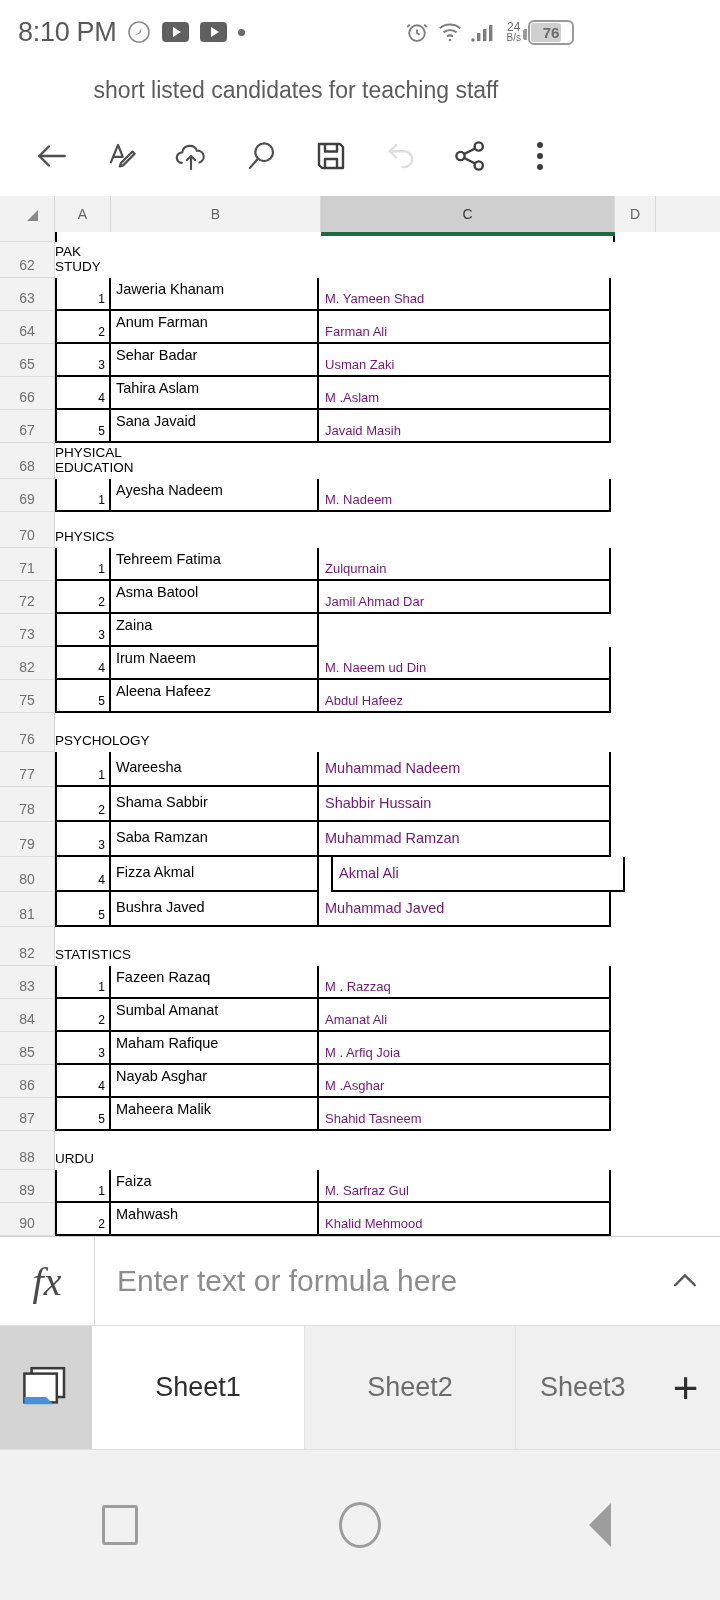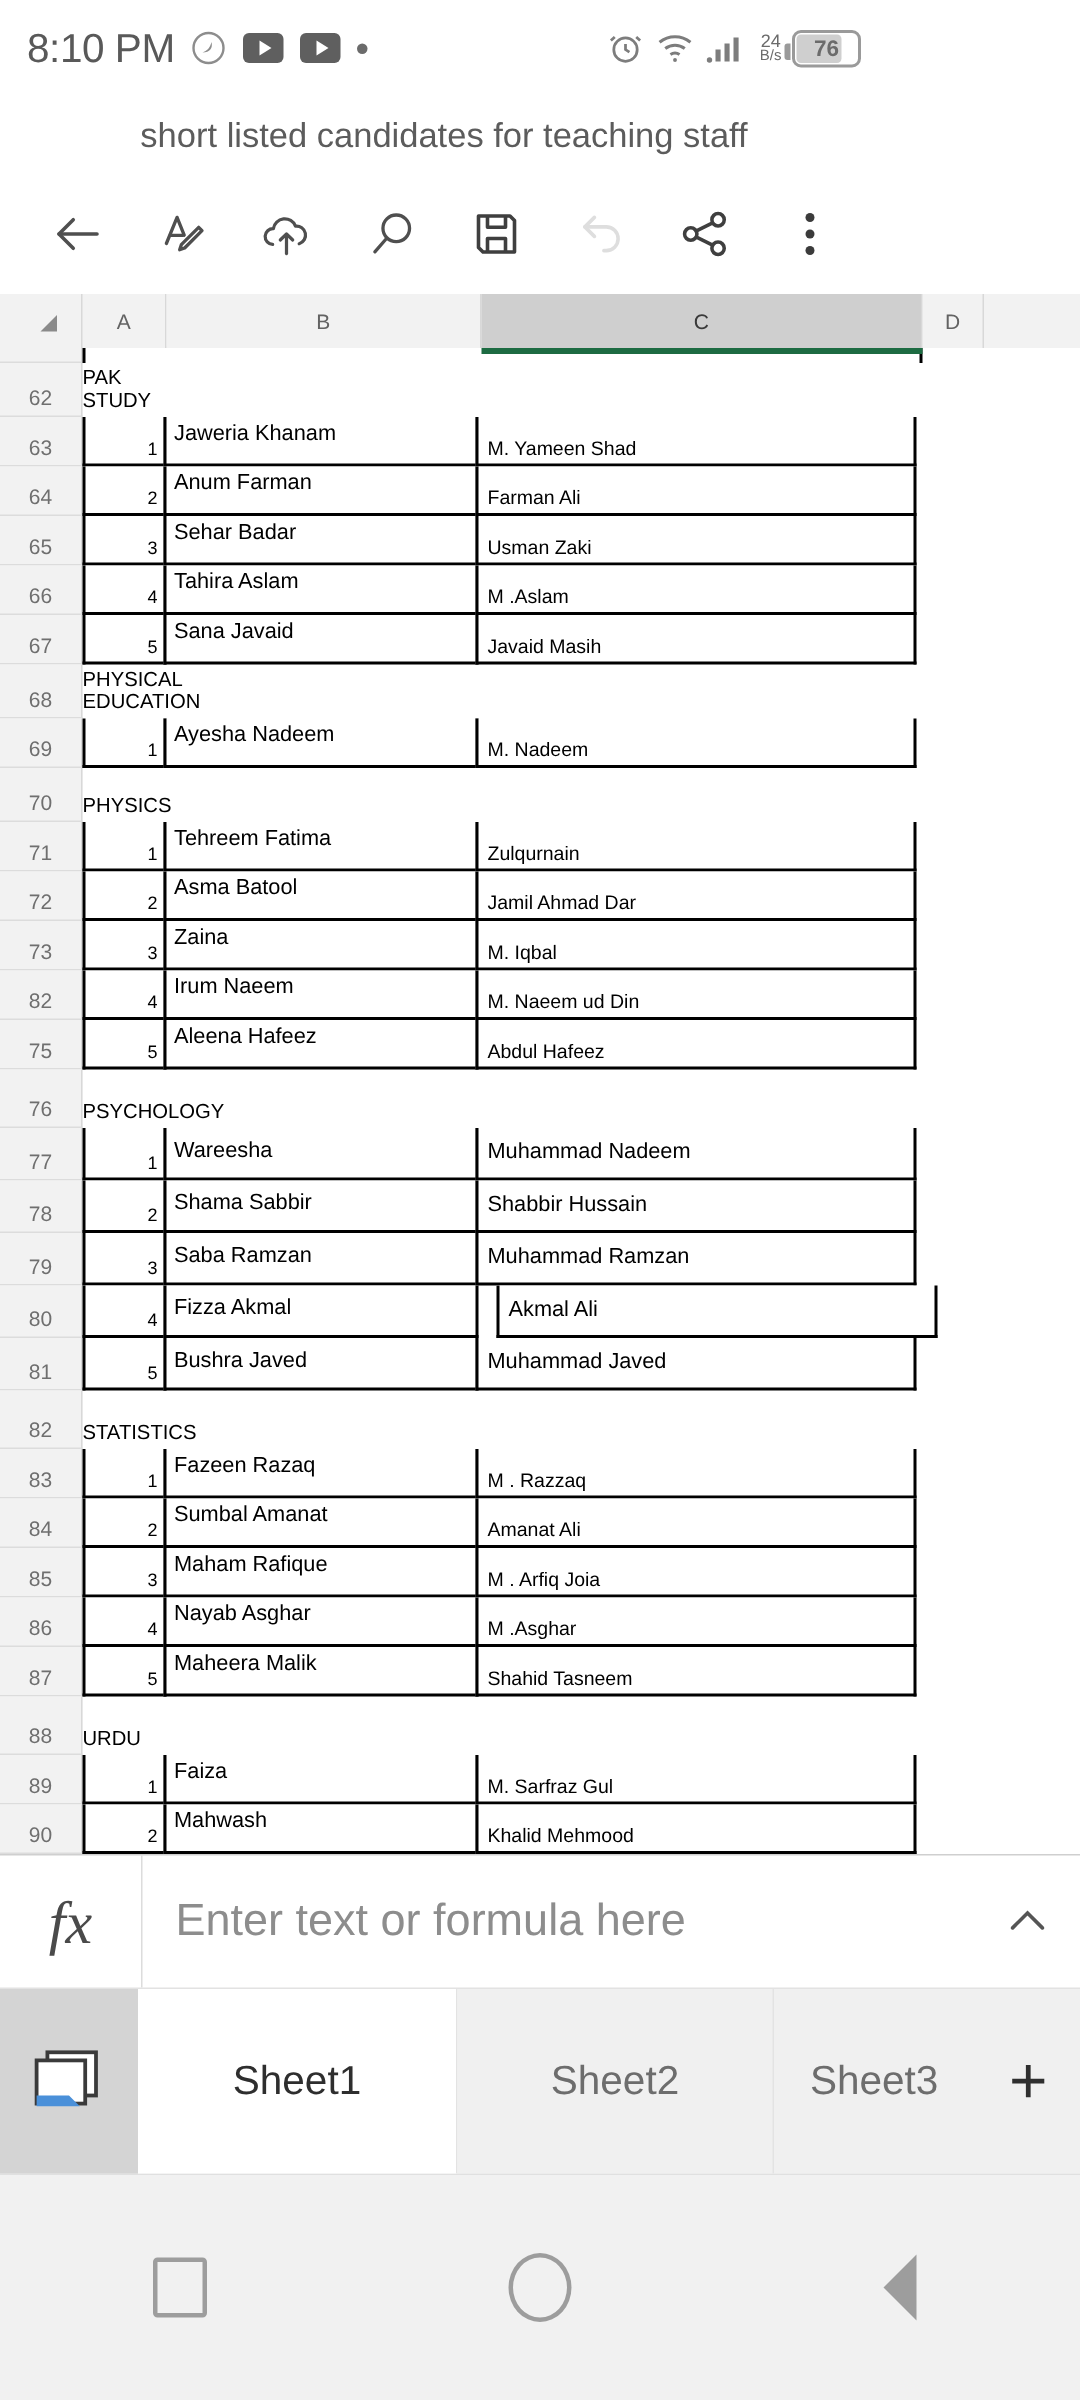--- a/index.html
+++ b/index.html
@@ -107,21 +107,21 @@
   .cell.b{ width:210px; }
   .cell.c{ width:294px; }
   .cell.pad{ flex:1; background:#fff;}
 
   
   .bx{ border:2px solid #000; border-top-width:0; margin-left:-2px; }
   .bx.first{ margin-left:0; }
 
   .v-num{ position:absolute; right:4px; bottom:3px; font-size:12px; color:#000; }
   .v-name{ position:absolute; left:5px; top:3px; font-size:14.5px; color:#000; }
-  .v-fath{ position:absolute; left:6px; bottom:3px; font-size:13px; color:#000000; }
+  .v-fath{ position:absolute; left:6px; bottom:3px; font-size:13px; color:#701a75; }
   .v-fath.mid{ top:8px; bottom:auto; font-size:14.5px; }
   .v-sec{ position:absolute; left:0; right:0; text-align:center; font-size:13.5px; color:#000; }
 
   
   .fxbar{
     position:absolute; left:0; bottom:274px; width:720px; height:90px;
     display:flex; align-items:stretch;
     border-top:1px solid #cfcfcf; border-bottom:1px solid #e2e2e2;
     background:#fff;
   }
@@ -454,23 +454,20 @@
         </div>
         <div class="rowstrip" style="height: 33px;">
           <div class="rh">73</div>
           <div class="cells">
             <div class="cell a bx first" style="height: 100%; border-bottom-width: 2px;">
               <span class="v-num">3</span>
             </div>
             <div class="cell b bx" style="height: 100%; border-bottom-width: 2px;">
               <span class="v-name">Zaina</span>
             </div>
-            <div class="cell c bx" style="height: 100%; border-bottom-width: 2px;">
-              <span class="v-fath">M. Iqbal</span>
-            </div>
             <div class="cell pad"></div>
           </div>
         </div>
         <div class="rowstrip" style="height: 33px;">
           <div class="rh">82</div>
           <div class="cells">
             <div class="cell a bx first" style="height: 100%; border-bottom-width: 2px;">
               <span class="v-num">4</span>
             </div>
             <div class="cell b bx" style="height: 100%; border-bottom-width: 2px;">

